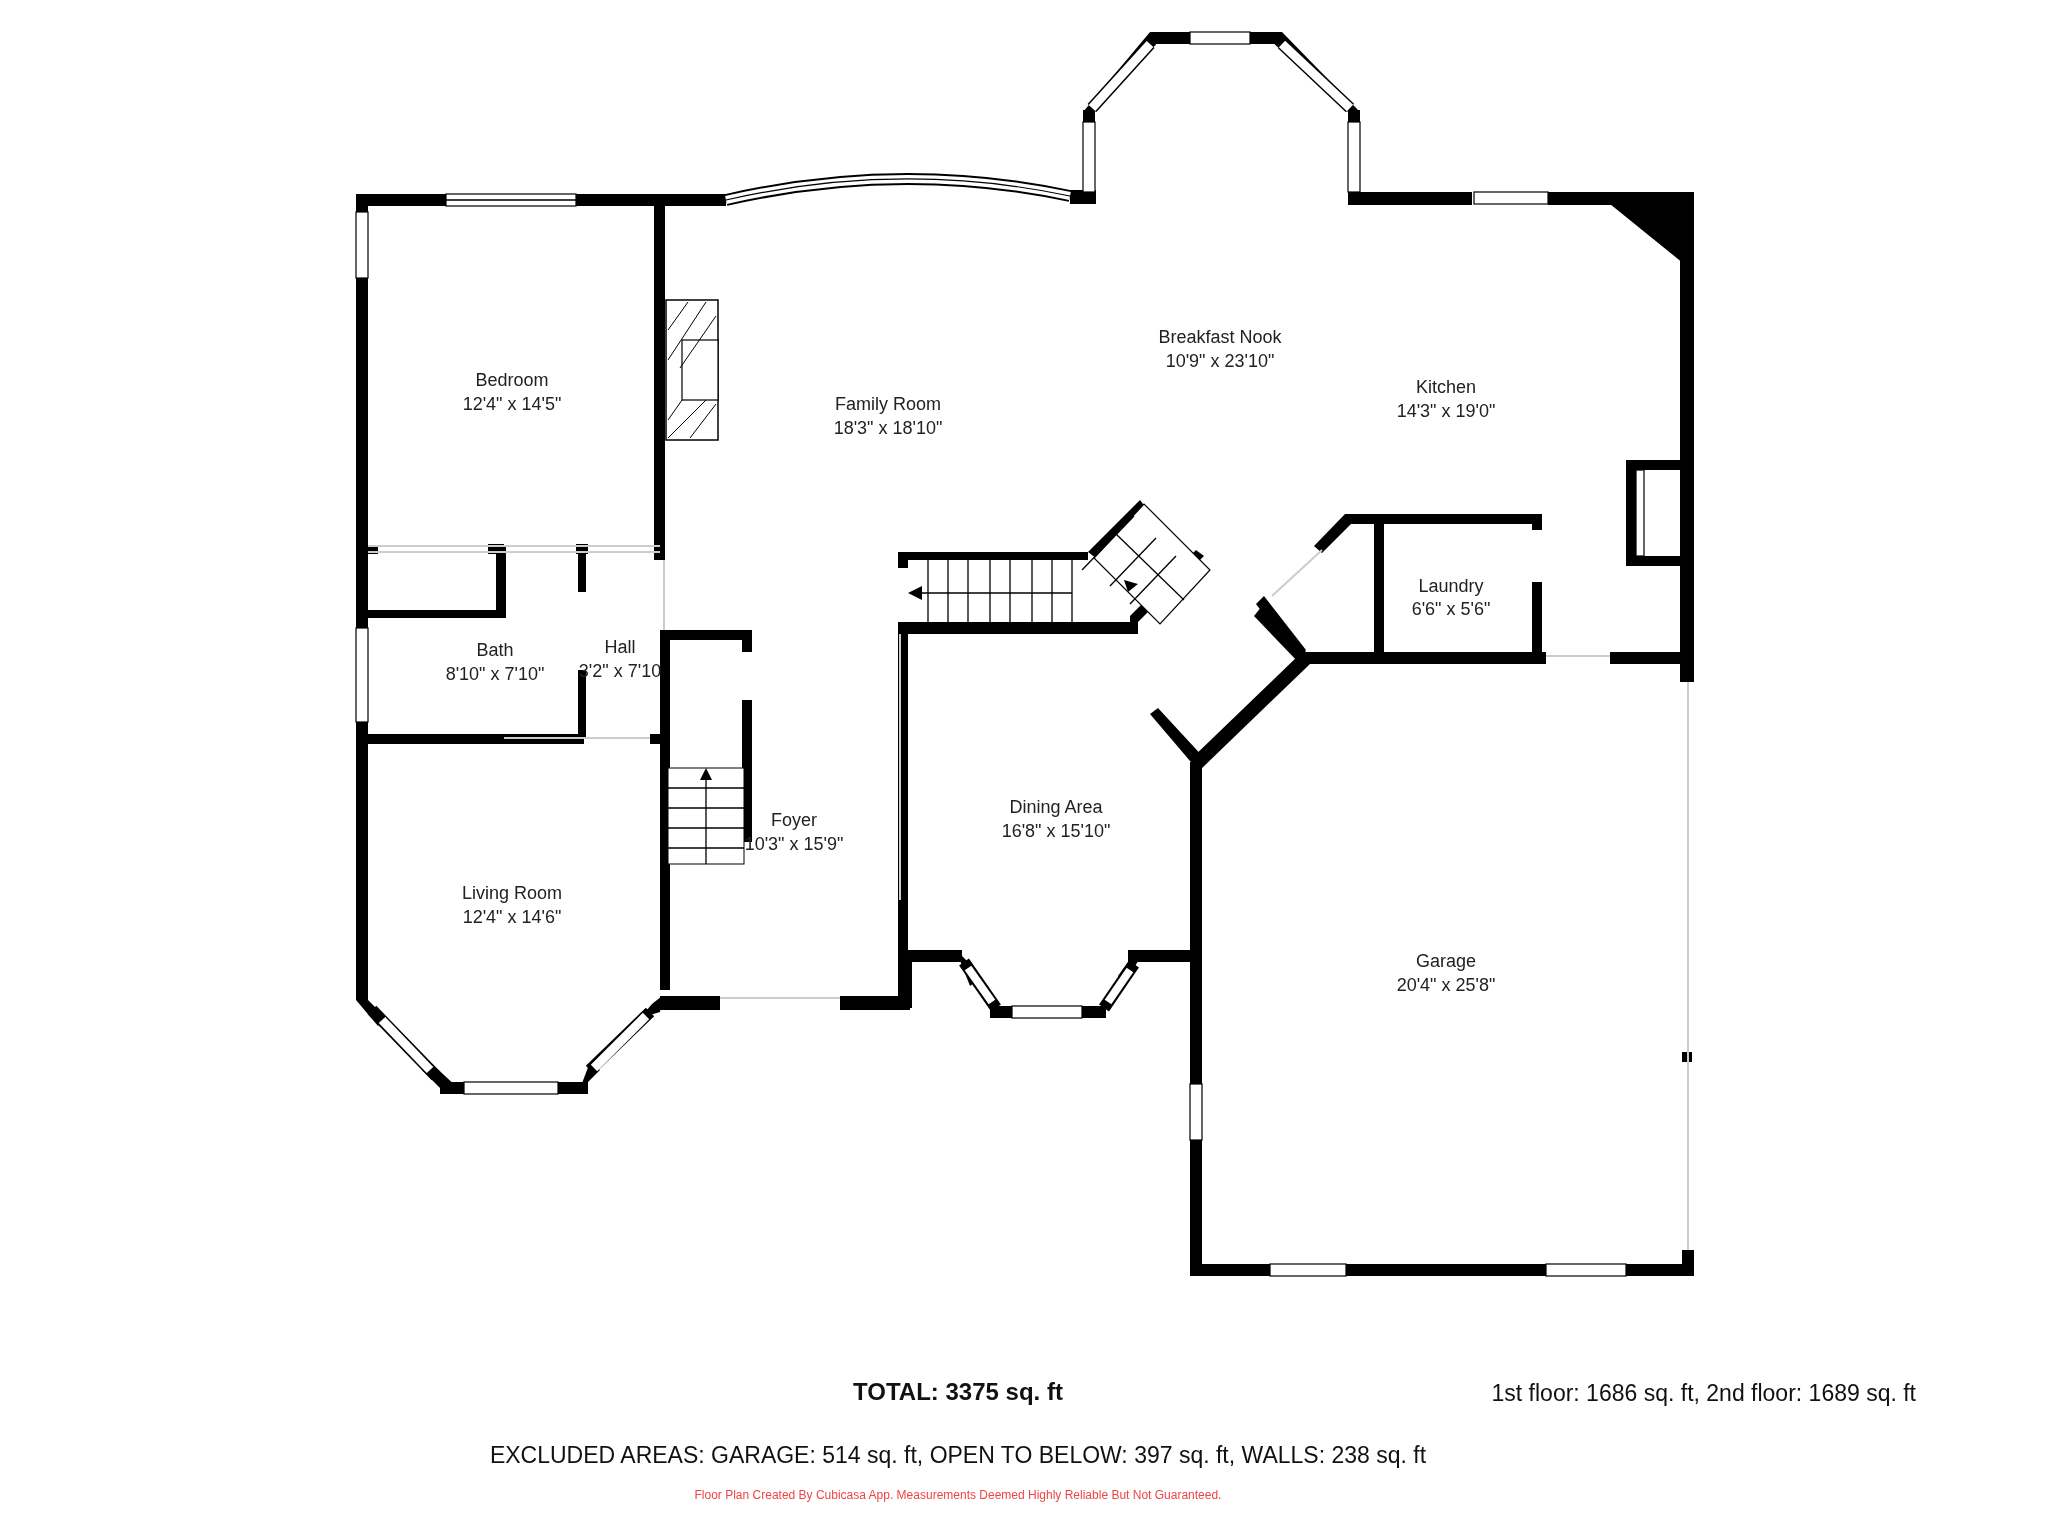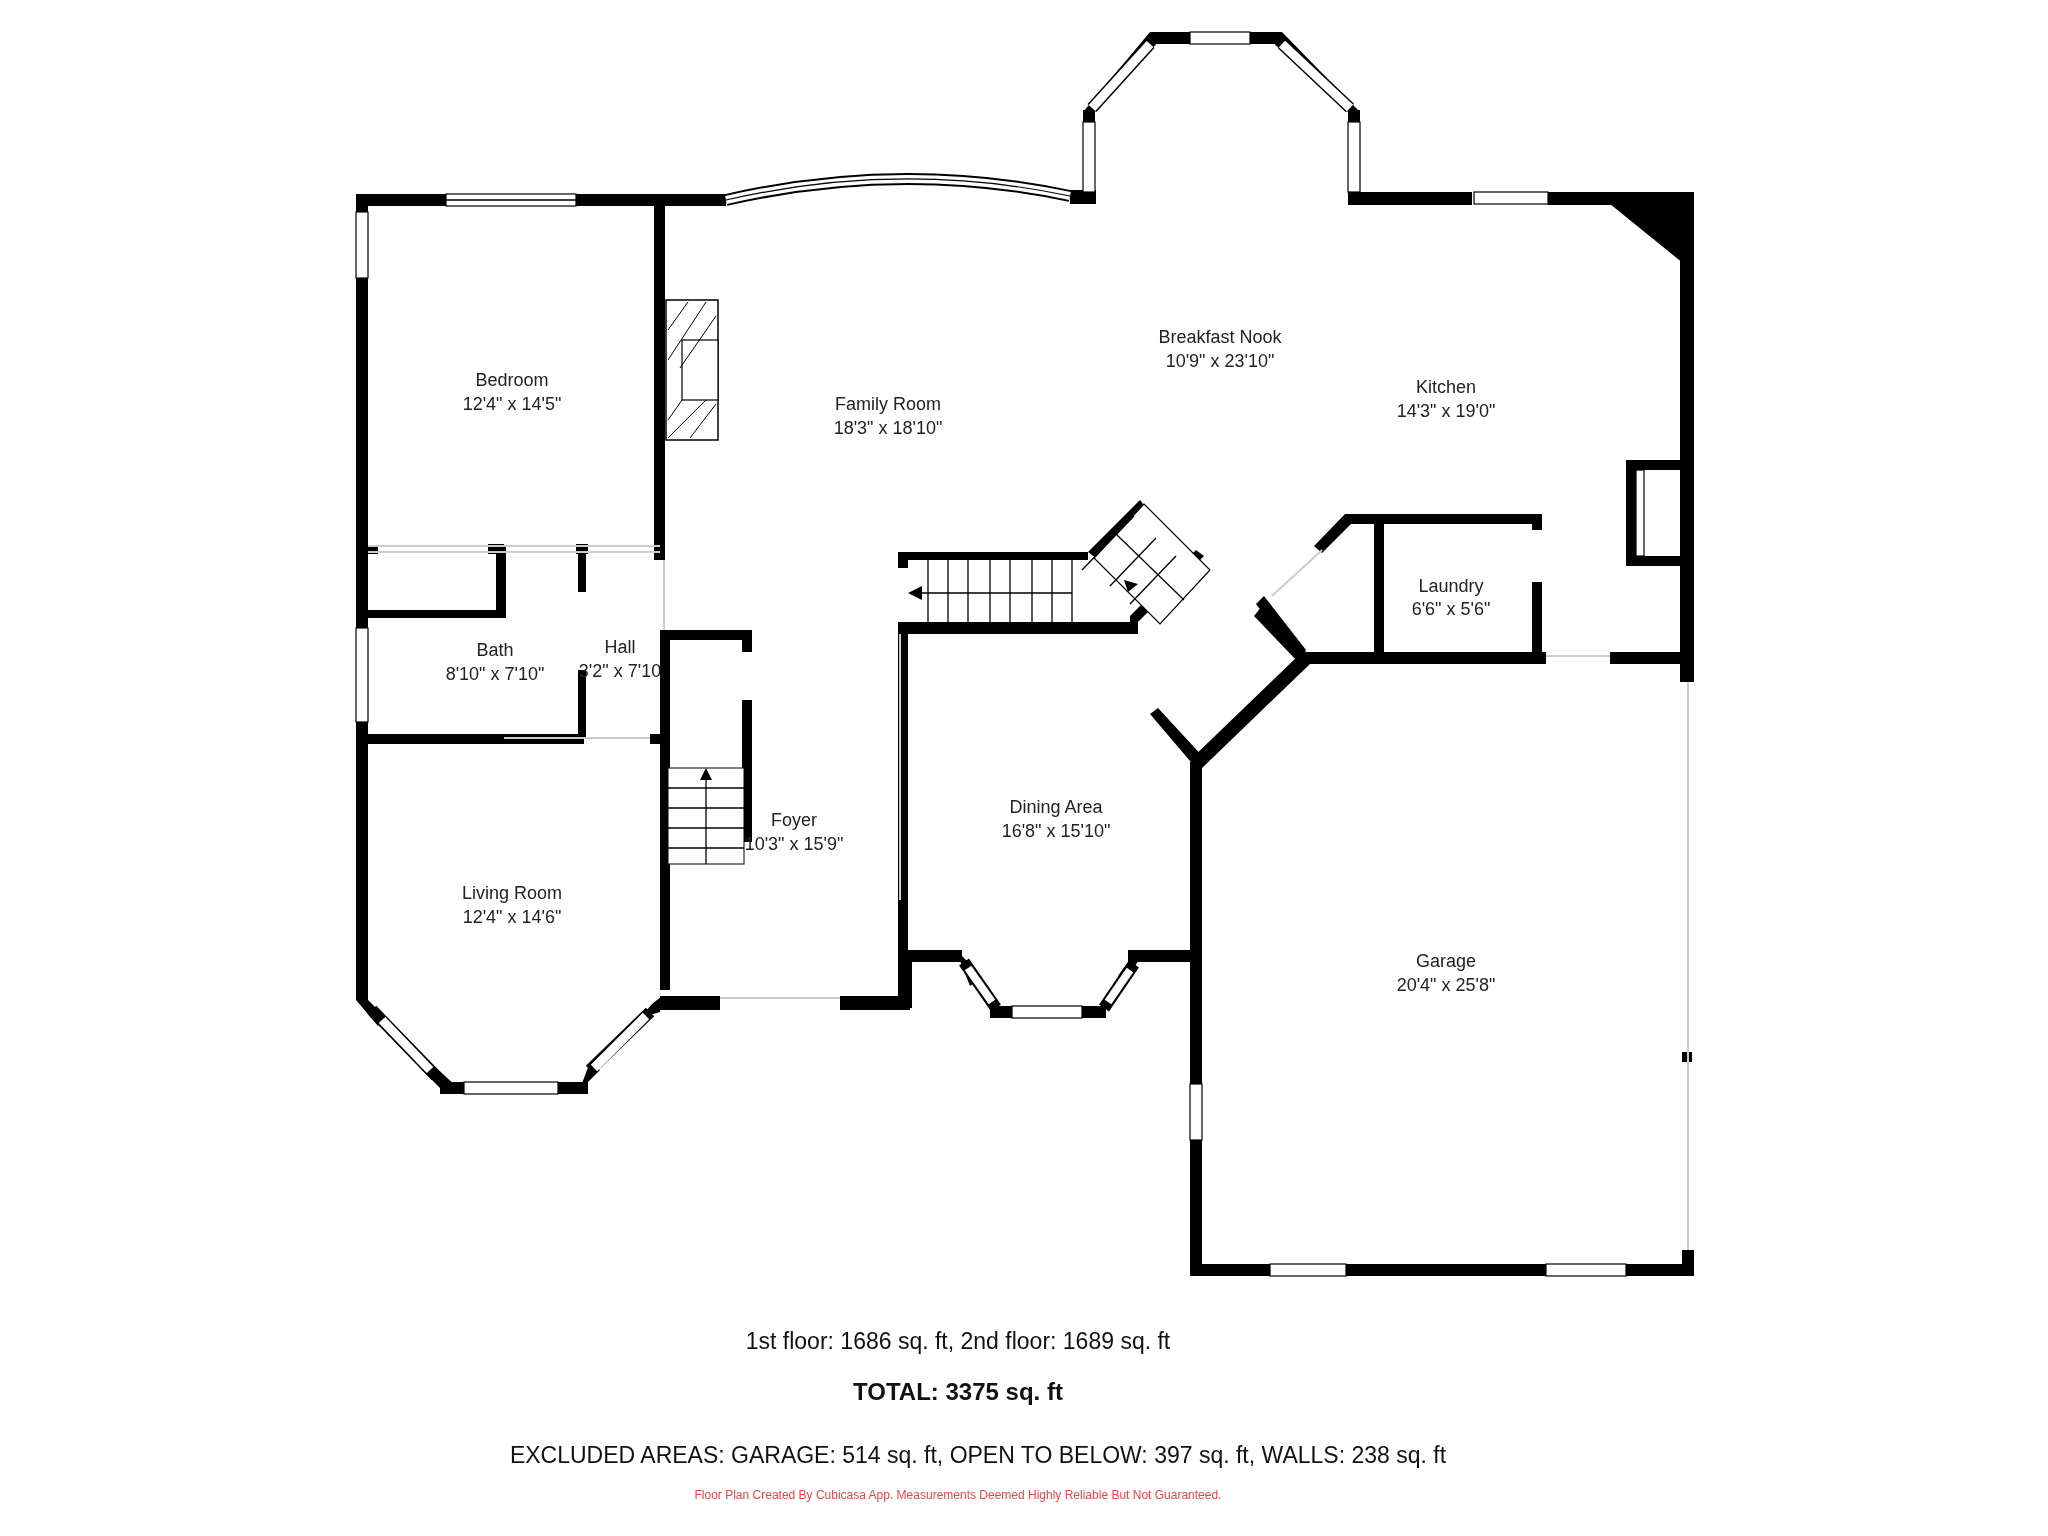--- a/index.html
+++ b/index.html
@@ -1,22 +1,22 @@
 <!DOCTYPE html>
 <html><head>
 <meta charset="utf-8">
 <style>
   html,body{margin:0;padding:0;background:#fff;}
   body{width:2048px;height:1536px;position:relative;overflow:hidden;font-family:"Liberation Sans","DejaVu Sans",sans-serif;}
   #plan{position:absolute;left:0;top:0;width:2048px;height:1536px;}
   .lbl{font-family:"Liberation Sans","DejaVu Sans",sans-serif;font-size:18px;fill:#222;text-anchor:middle;}
   .footer{position:absolute;left:0;width:1916px;text-align:center;color:#111;}
   .total{top:1378px;font-size:24px;font-weight:bold;}
-  .floors{top:1328px;font-size:23px;}
-  .excluded{top:1442px;font-size:23px;padding-left:20px;}
+  .floors{top:1380px;font-size:23px;text-align:right;}
+  .excluded{top:1442px;font-size:23px;}
   .credit{top:1488px;font-size:12px;color:#ef4444;}
   .w{fill:#000;}
   .win{fill:#fff;stroke:#000;stroke-width:1.2;}
   .open{stroke:#ccc;stroke-width:2;fill:none;}
   .thin{stroke:#000;stroke-width:1.3;fill:none;}
 </style>
 </head>
 <body>
 
 <svg id="plan" viewBox="0 0 2048 1536" xmlns="http://www.w3.org/2000/svg">

